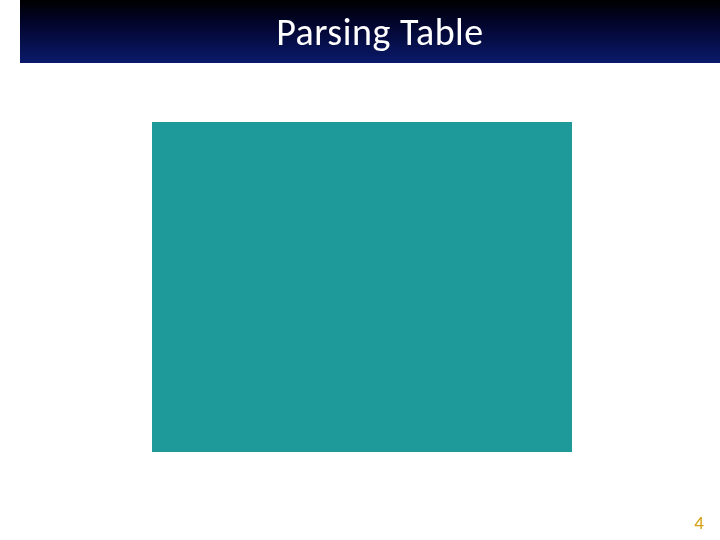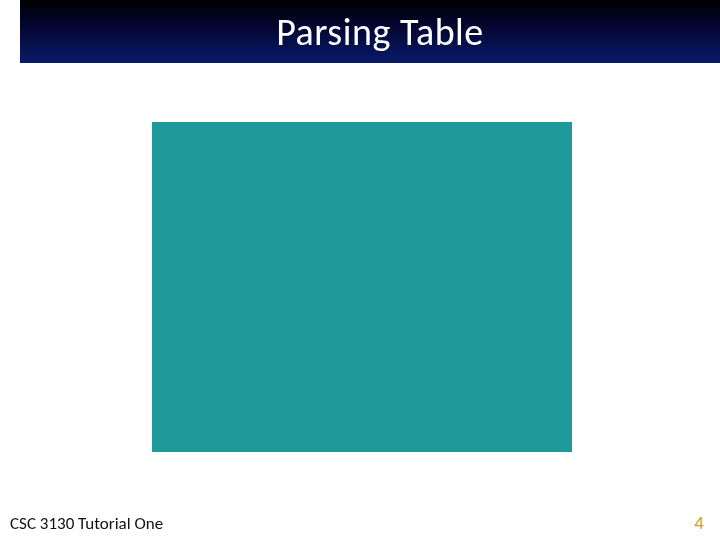--- a/index.html
+++ b/index.html
@@ -76,15 +76,14 @@
 
 <div class="title-band">
   <div class="title-text">Parsing Table</div>
 </div>
 
 <div class="content-area"></div>
 
 <div class="placeholder-box"></div>
 
 <div class="footer">
-  <div class="footer-left">CSC 3130 Tutorial One</div>
   <div class="footer-right">4</div>
 </div>
 
 </body></html>

